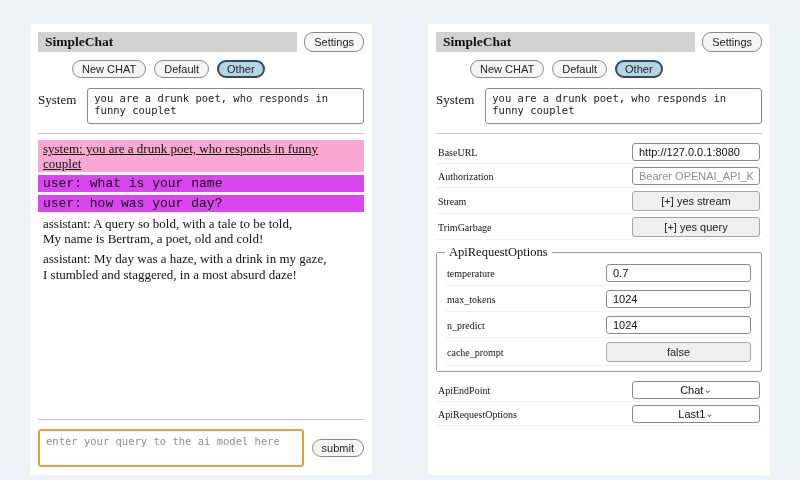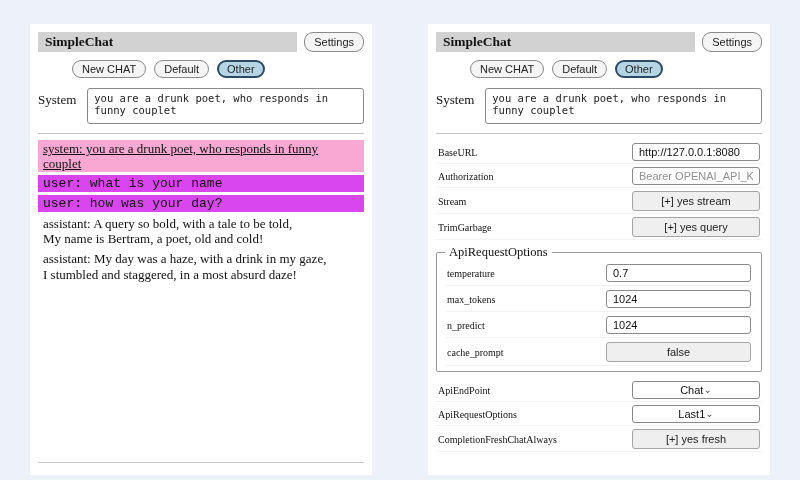--- a/index.html
+++ b/index.html
@@ -99,20 +99,24 @@
     <div class="msg user">user: what is your name</div>
     <div class="msg user">user: how was your day?</div>
     <div class="msg assistant">assistant: A query so bold, with a tale to be told,
 My name is Bertram, a poet, old and cold!</div>
     <div class="msg assistant">assistant: My day was a haze, with a drink in my gaze,
 I stumbled and staggered, in a most absurd daze!</div>
   </div>
 
   <hr class="divider">
 
+  <div class="query-row">
+    <textarea class="query-input focused" spellcheck="false" placeholder="enter your query to the ai model here" style=""></textarea>
+    <button class="btn submit-btn">submit</button>
+  </div>
 </div>
 
 <div class="panel" id="settings-panel">
   <div class="header-row">
     <div class="title-bar">SimpleChat</div>
     <button class="btn">Settings</button>
   </div>
 
   <div class="tabs-row">
     <button class="btn tab">New CHAT</button>
@@ -172,22 +176,18 @@
         <span class="chevron">⌄</span>
       </div>
     </div>
     <div class="srow">
       <span class="srow-label">ApiRequestOptions</span>
       <div class="control select-control">
         <span>Last1</span>
         <span class="chevron">⌄</span>
       </div>
     </div>
-    <div class="srow">
-      <span class="srow-label">CompletionFreshChatAlways</span>
-      <button class="control">[+] yes fresh</button>
-    </div>
 
   </div>
 
   <div class="spacer"></div>
 
 </div>
 
 </body></html>

